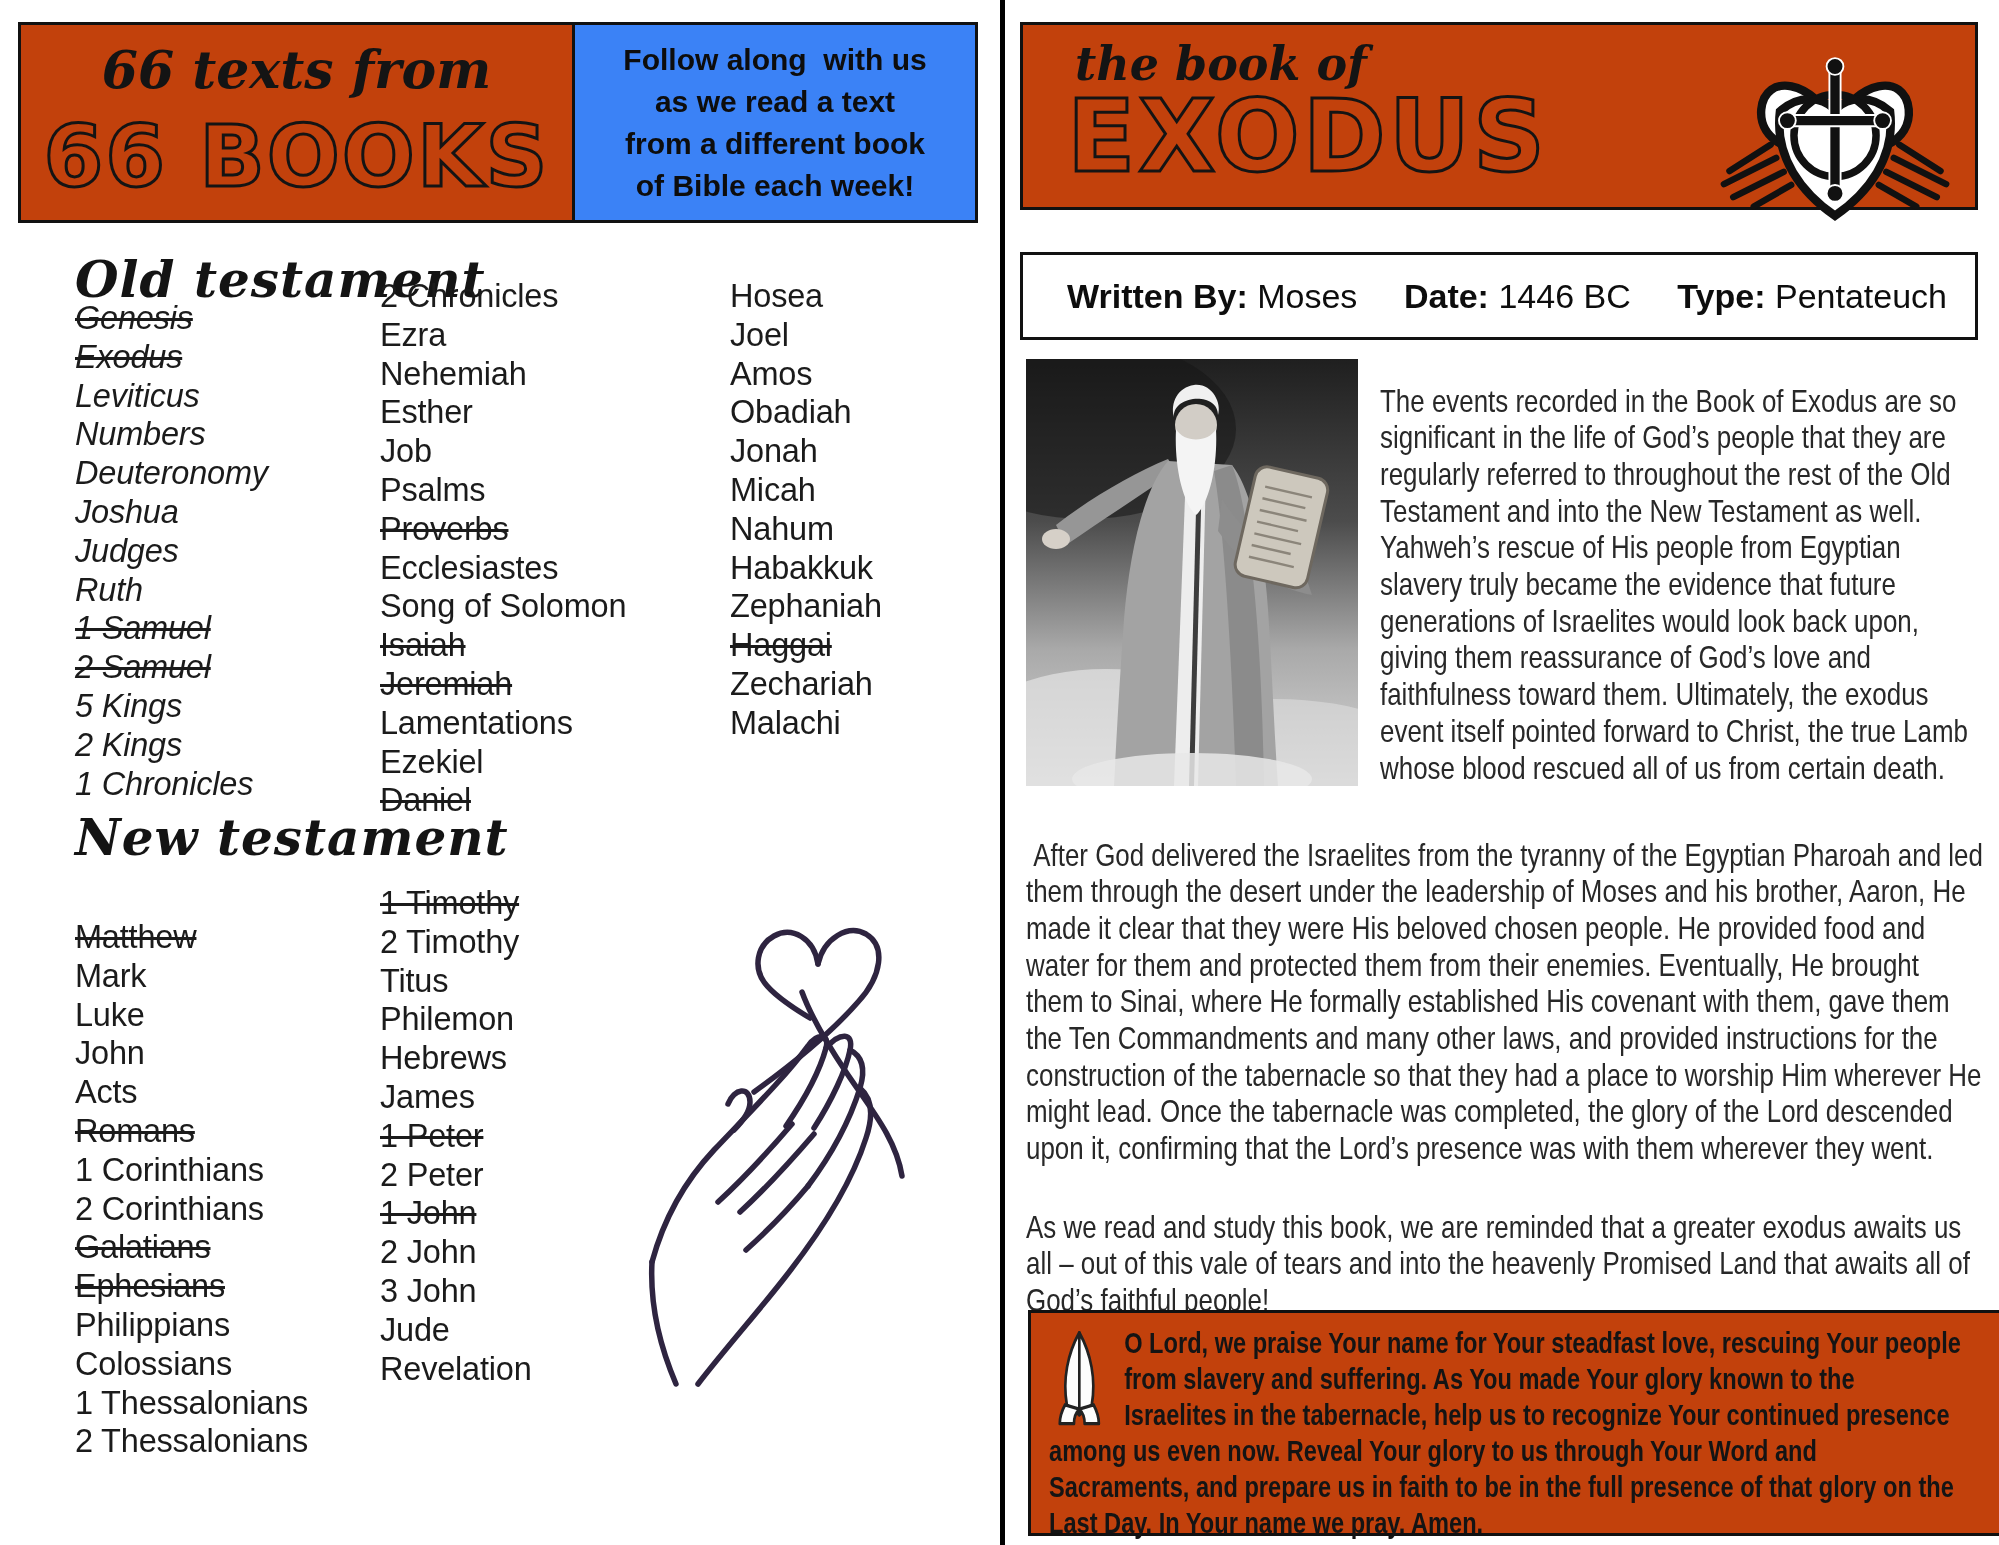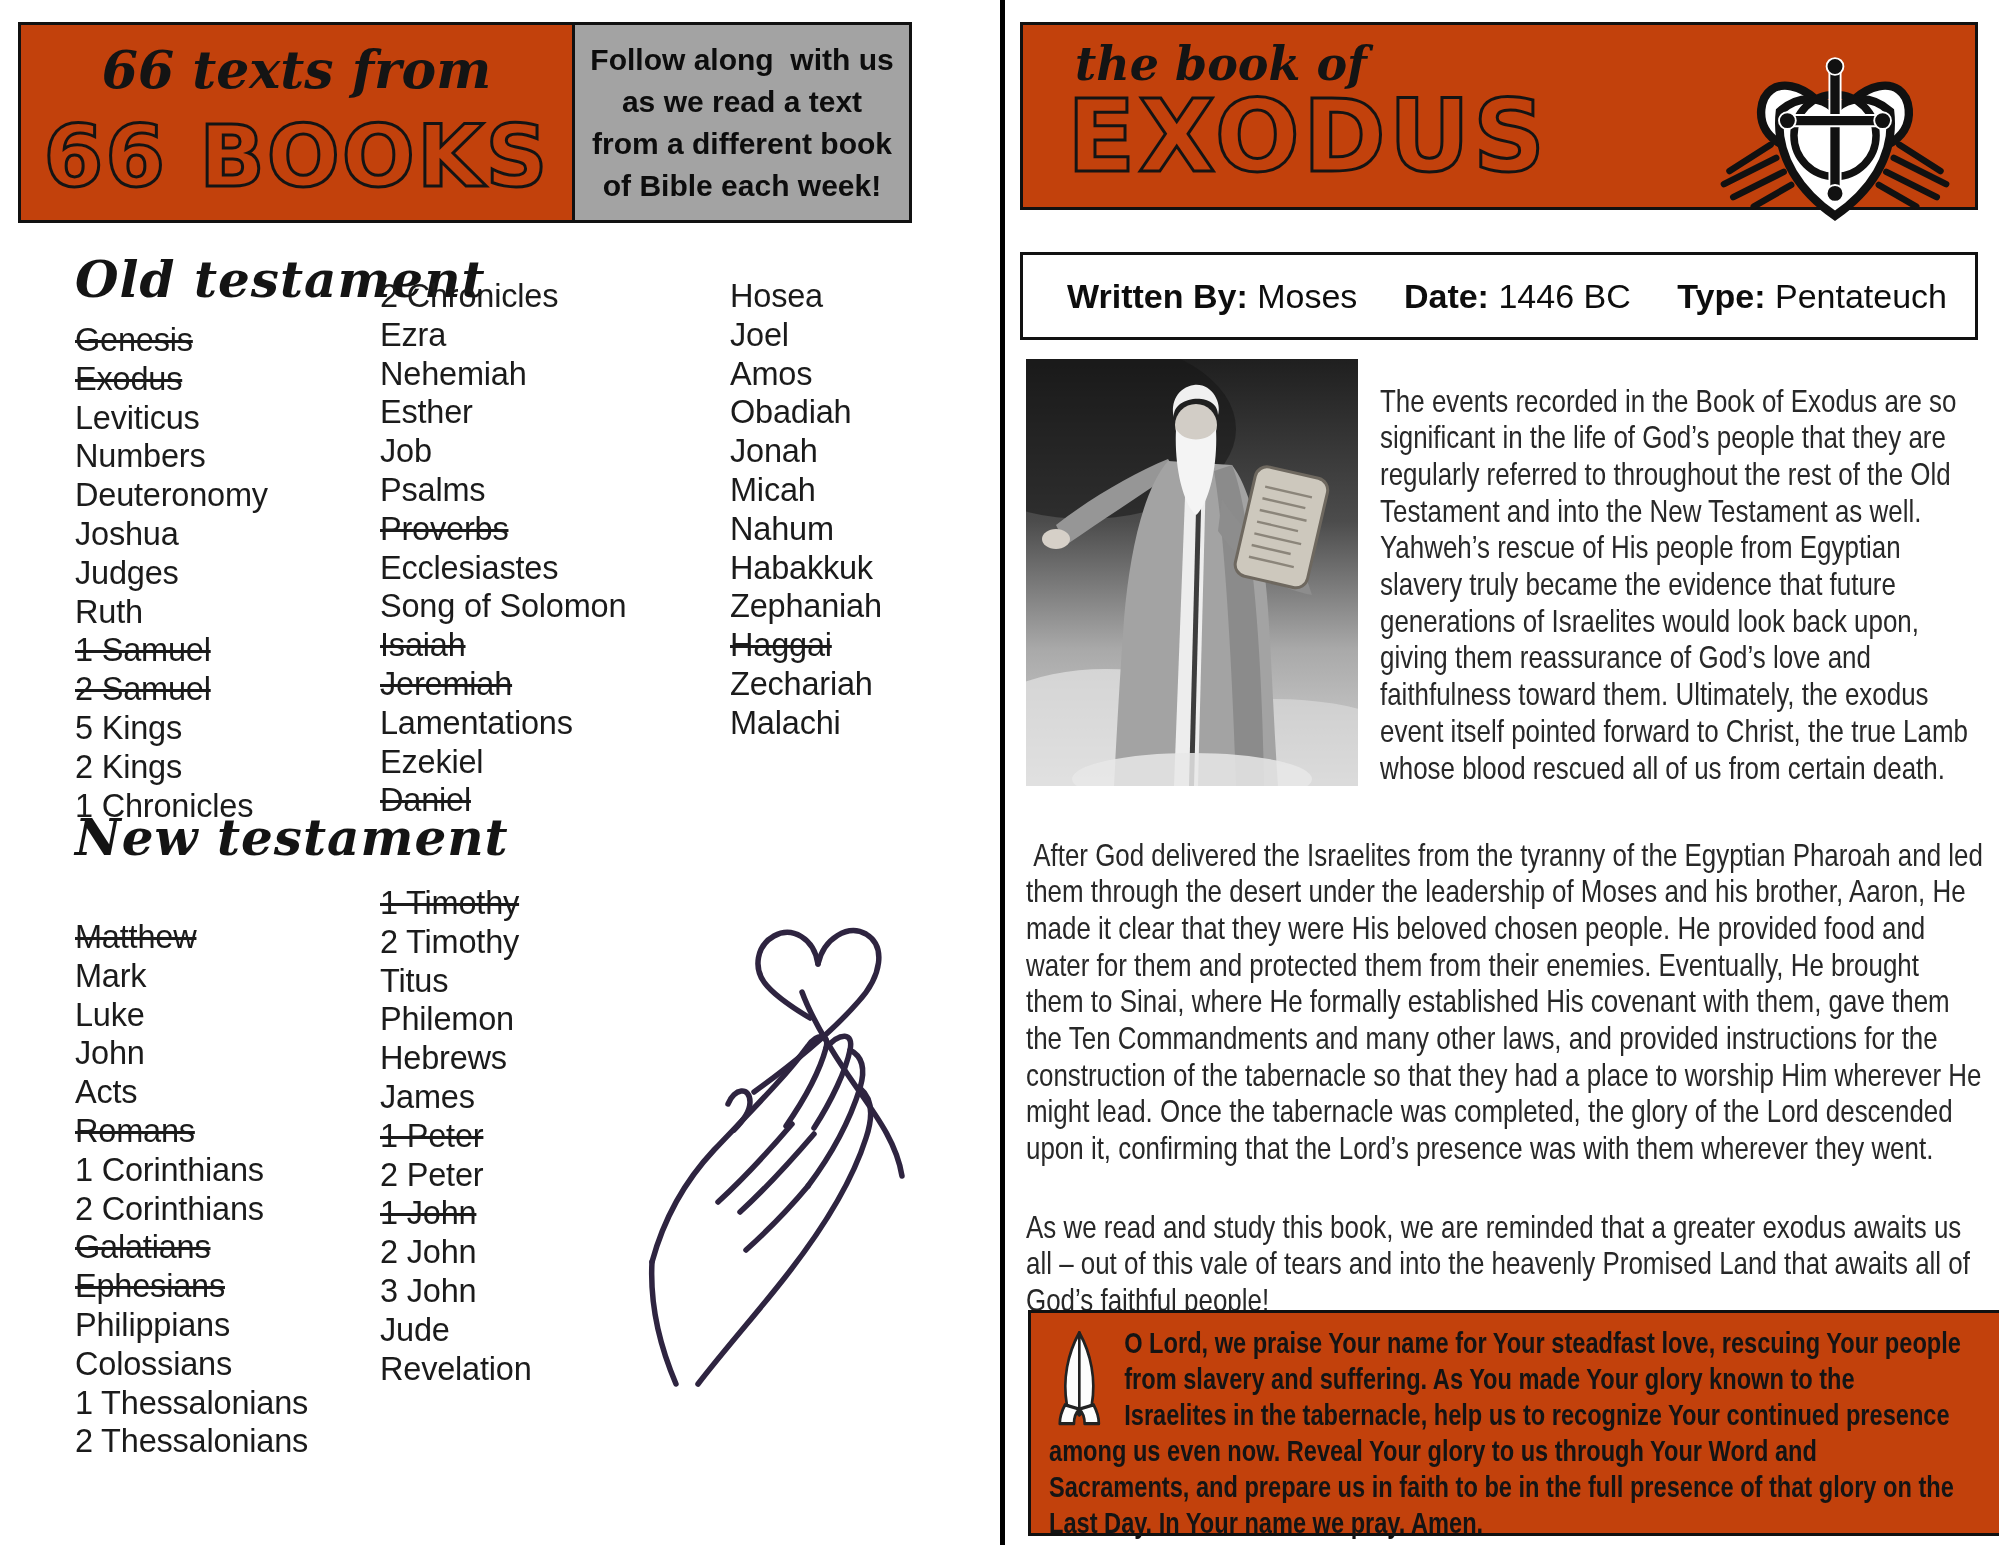--- a/index.html
+++ b/index.html
@@ -11,21 +11,21 @@
 
   
   .script{font-family:"DejaVu Serif",serif;font-style:italic;font-weight:700;color:#141414;}
   .outline-txt{font-family:"DejaVu Sans",sans-serif;font-weight:700;color:#141414;}
   @supports (-webkit-text-stroke: 2px black){
     .outline-txt{color:transparent;-webkit-text-stroke:3px #141414;}
   }
   #left-header{left:18px;top:22px;width:557px;height:201px;text-align:center;}
   #left-header .script{font-size:52px;margin-top:14px;}
   #left-header .outline-txt{font-size:86px;line-height:1.04;letter-spacing:2px;margin-top:12px;}
-  #follow-box{left:572px;top:22px;width:340px;height:201px;background:#a3a3a3;
+  #follow-box{left:572px;top:22px;width:406px;height:201px;background:#3b82f6;
               display:flex;flex-direction:column;justify-content:center;align-items:center;}
   #follow-box div{font-weight:700;font-size:30px;line-height:42px;white-space:pre;color:#0d0d0d;}
 
   
   .heading-script{position:absolute;font-size:50px;letter-spacing:1px;}
   .booklist{position:absolute;}
   .book{font-size:32.5px;line-height:38.8px;color:#1b1b1b;letter-spacing:-0.2px;}
   .struck{text-decoration:line-through;text-decoration-thickness:3px;}
   #footnote{left:72px;top:1572px;font-size:26px;color:#a16207;letter-spacing:-0.2px;margin-top:37px;}
 
@@ -69,21 +69,21 @@
     </div>
 
     <div class="box" id="follow-box">
       <div>Follow along  with us</div>
       <div>as we read a text</div>
       <div>from a different book</div>
       <div>of Bible each week!</div>
     </div>
 
     <div class="script heading-script" style="left:75px;top:250px;">Old testament</div>
-    <div class="booklist" style="left:75px;top:321px;">
+    <div class="booklist" style="left:75px;top:299px;font-style:italic;">
         <div class="book struck">Genesis</div>
         <div class="book struck">Exodus</div>
         <div class="book">Leviticus</div>
         <div class="book">Numbers</div>
         <div class="book">Deuteronomy</div>
         <div class="book">Joshua</div>
         <div class="book">Judges</div>
         <div class="book">Ruth</div>
         <div class="book struck">1 Samuel</div>
         <div class="book struck">2 Samuel</div>

